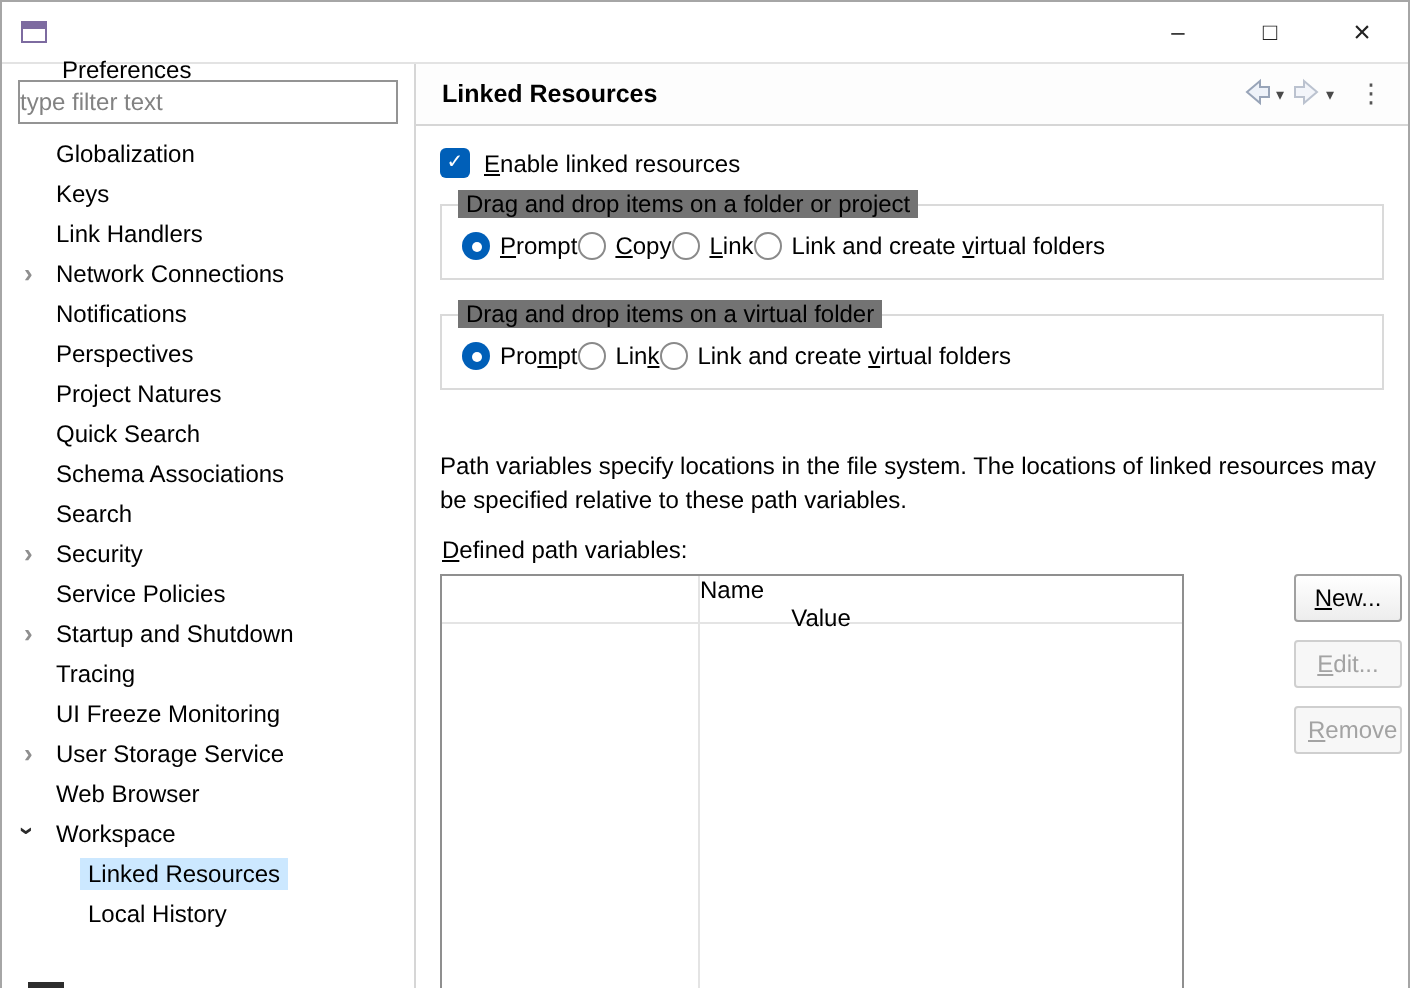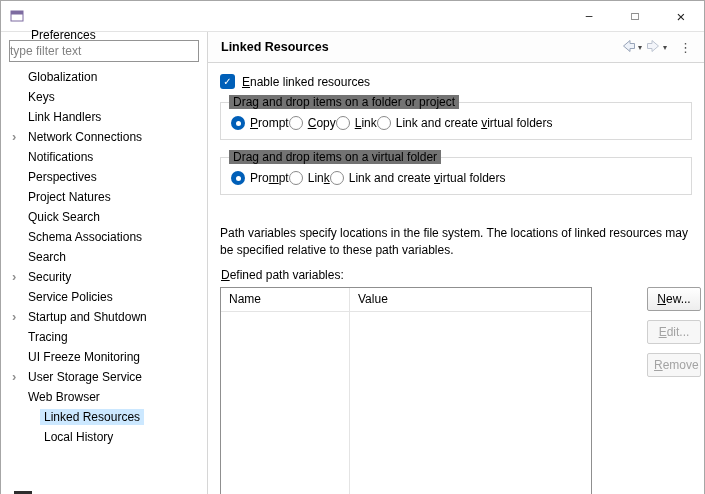--- a/index.html
+++ b/index.html
@@ -62,21 +62,21 @@
   .radio.on{background:var(--accent,#005fb8);}
   .radio.on::after{content:"";position:absolute;left:4.5px;top:4.5px;width:5px;height:5px;border-radius:50%;background:#fff;}
   .radio.off{background:#fff;border:1px solid #8a8a8a;}
 
   .description{width:478px;margin:30px 0 9px 0;line-height:1.4;}
   .defined-label{margin:0 0 5px 1px;}
 
   
   .table-area{display:flex;align-items:flex-start;}
   .pv-table{width:372px;height:220px;border:1px solid #8f8f8f;background:#fff;position:relative;flex:none;}
-  .pv-header{display:flex;height:24px;align-items:center;border-bottom:1px solid #e4e4e4;}
+  .pv-header{display:flex;height:24px;align-items:center;border-bottom:1px solid #e4e4e4;flex-direction:column;}
   .pv-col-name{width:128px;padding-left:8px;flex:none;}
   .pv-col-value{padding-left:9px;}
   .col-divider{position:absolute;top:0;bottom:0;left:128px;width:1px;background:#e4e4e4;}
   .buttons-col{display:flex;flex-direction:column;gap:9px;margin-left:12px;width:97px;}
   .btn{font-family:inherit;font-size:12px;height:24px;border:1px solid #a0a0a0;border-radius:2px;background:linear-gradient(#ffffff,#ededed);color:#000;cursor:default;margin-left:43px;}
   .btn.disabled{color:#a3a3a3;border-color:#cfcfcf;background:#f7f7f7;}
 </style>
 </head>
 <body>
 
@@ -156,20 +156,24 @@
           </div>
           <div class="tree-item">
             <span class="tree-label lvl1">UI Freeze Monitoring</span>
           </div>
           <div class="tree-item">
             <span class="tree-arrow collapsed">›</span>
             <span class="tree-label lvl1">User Storage Service</span>
           </div>
           <div class="tree-item">
             <span class="tree-label lvl1">Web Browser</span>
+          </div>
+          <div class="tree-item">
+            <span class="tree-arrow expanded">›</span>
+            <span class="tree-label lvl1">Workspace</span>
           </div>
           <div class="tree-item selected">
             <span class="tree-label lvl2">Linked Resources</span>
           </div>
           <div class="tree-item">
             <span class="tree-label lvl2">Local History</span>
           </div>
         </div>
       <div class="clipped-item"></div>
     </aside>

